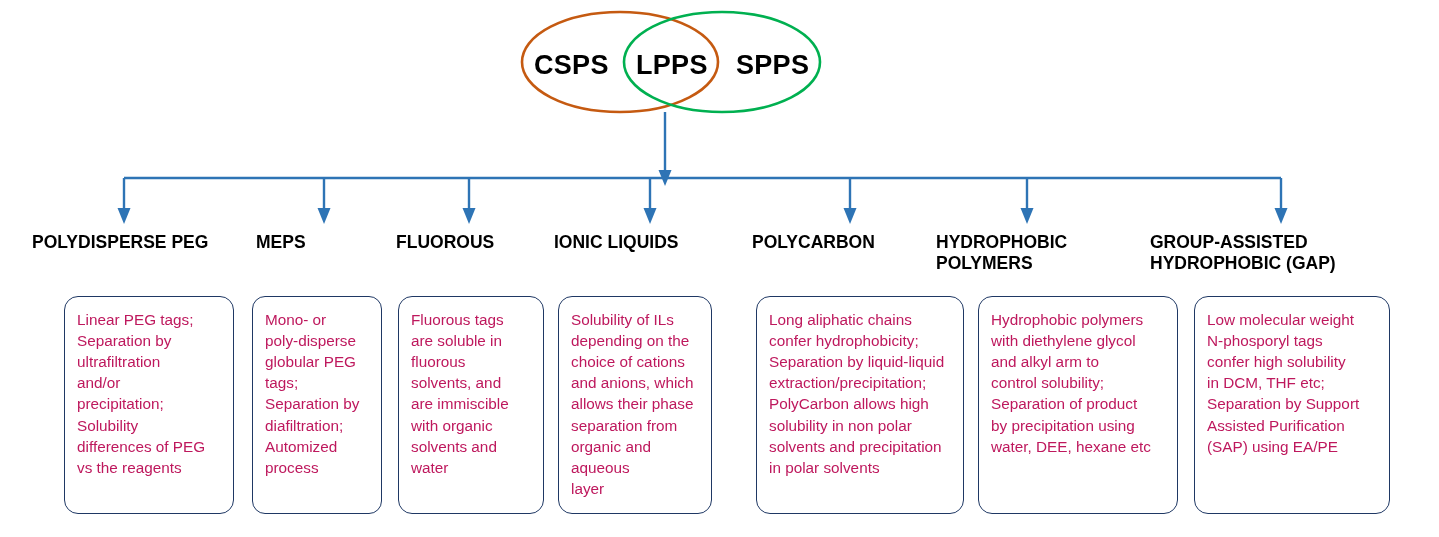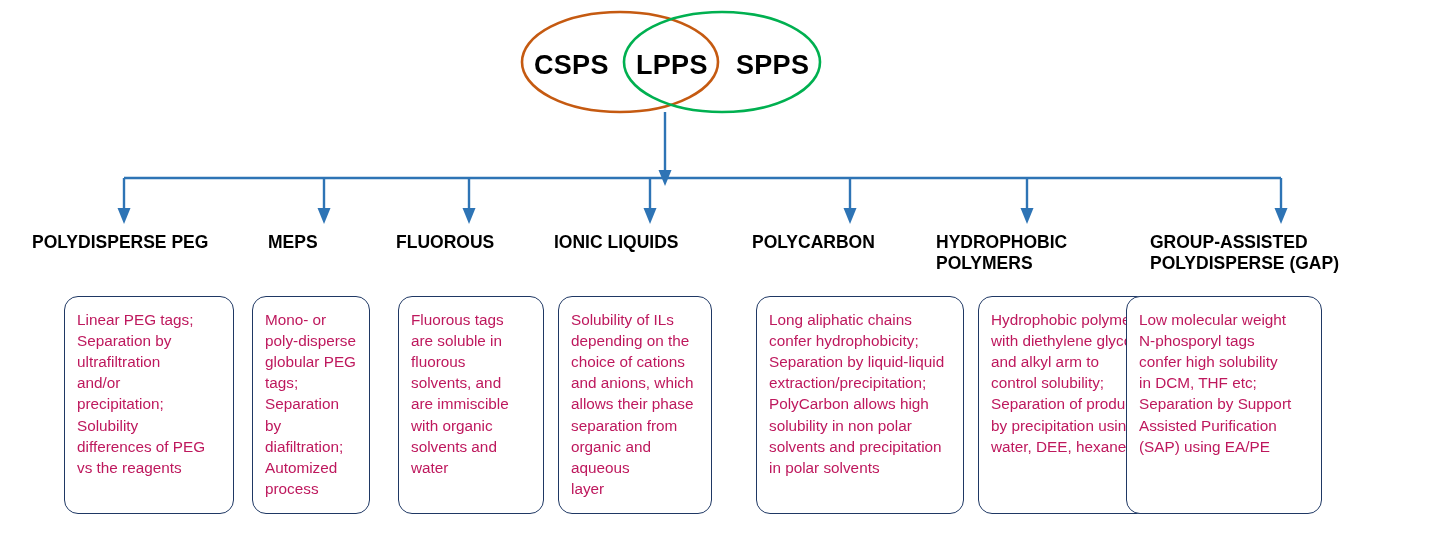--- a/index.html
+++ b/index.html
@@ -90,38 +90,38 @@
     <polygon points="1281,224 1274.5,208 1287.5,208" fill="#2E74B5" stroke="none"></polygon>
   </g>
 </svg>
 
 <div class="venn-label" id="venn-label-csps">CSPS</div>
 <div class="venn-label" id="venn-label-lpps">LPPS</div>
 <div class="venn-label" id="venn-label-spps">SPPS</div>
 
 <div class="col-head" style="left:32px; top:232px; width:190px;">POLYDISPERSE
 PEG</div>
-<div class="col-head" style="left:268px; top:232px; width:146px;">MEPS</div>
+<div class="col-head" style="left:256px; top:232px; width:146px;">MEPS</div>
 <div class="col-head" style="left:396px; top:232px; width:150px;">FLUOROUS</div>
 <div class="col-head" style="left:554px; top:232px; width:196px;">IONIC LIQUIDS</div>
 <div class="col-head" style="left:752px; top:232px; width:196px;">POLYCARBON</div>
 <div class="col-head" style="left:936px; top:232px; width:194px;">HYDROPHOBIC
 POLYMERS</div>
 <div class="col-head" style="left:1150px; top:232px; width:246px;">GROUP-ASSISTED
-POLYDISPERSE (GAP)</div>
+HYDROPHOBIC (GAP)</div>
 
 <div class="desc-box" style="left:64px; top:296px; width:170px; height:218px;">Linear PEG tags;
 Separation by
 ultrafiltration
 and/or
 precipitation;
 Solubility
 differences of PEG
 vs the reagents</div>
-<div class="desc-box" style="left:252px; top:296px; width:118px; height:218px;">Mono- or
+<div class="desc-box" style="left:252px; top:296px; width:130px; height:218px;border-radius:13px;">Mono- or
 poly-disperse
 globular PEG
 tags;
 Separation by
 diafiltration;
 Automized
 process</div>
 <div class="desc-box" style="left:398px; top:296px; width:146px; height:218px;">Fluorous tags
 are soluble in
 fluorous
@@ -146,19 +146,19 @@
 solubility in non polar
 solvents and precipitation
 in polar solvents</div>
 <div class="desc-box" style="left:978px; top:296px; width:200px; height:218px;">Hydrophobic polymers
 with diethylene glycol
 and alkyl arm to
 control solubility;
 Separation of product
 by precipitation using
 water, DEE, hexane etc</div>
-<div class="desc-box" style="left:1126px; top:296px; width:196px; height:218px;">Low molecular weight
+<div class="desc-box" style="left:1194px; top:296px; width:196px; height:218px;">Low molecular weight
 N-phosporyl tags
 confer high solubility
 in DCM, THF etc;
 Separation by Support
 Assisted Purification
 (SAP) using EA/PE</div>
 
 </body></html>

